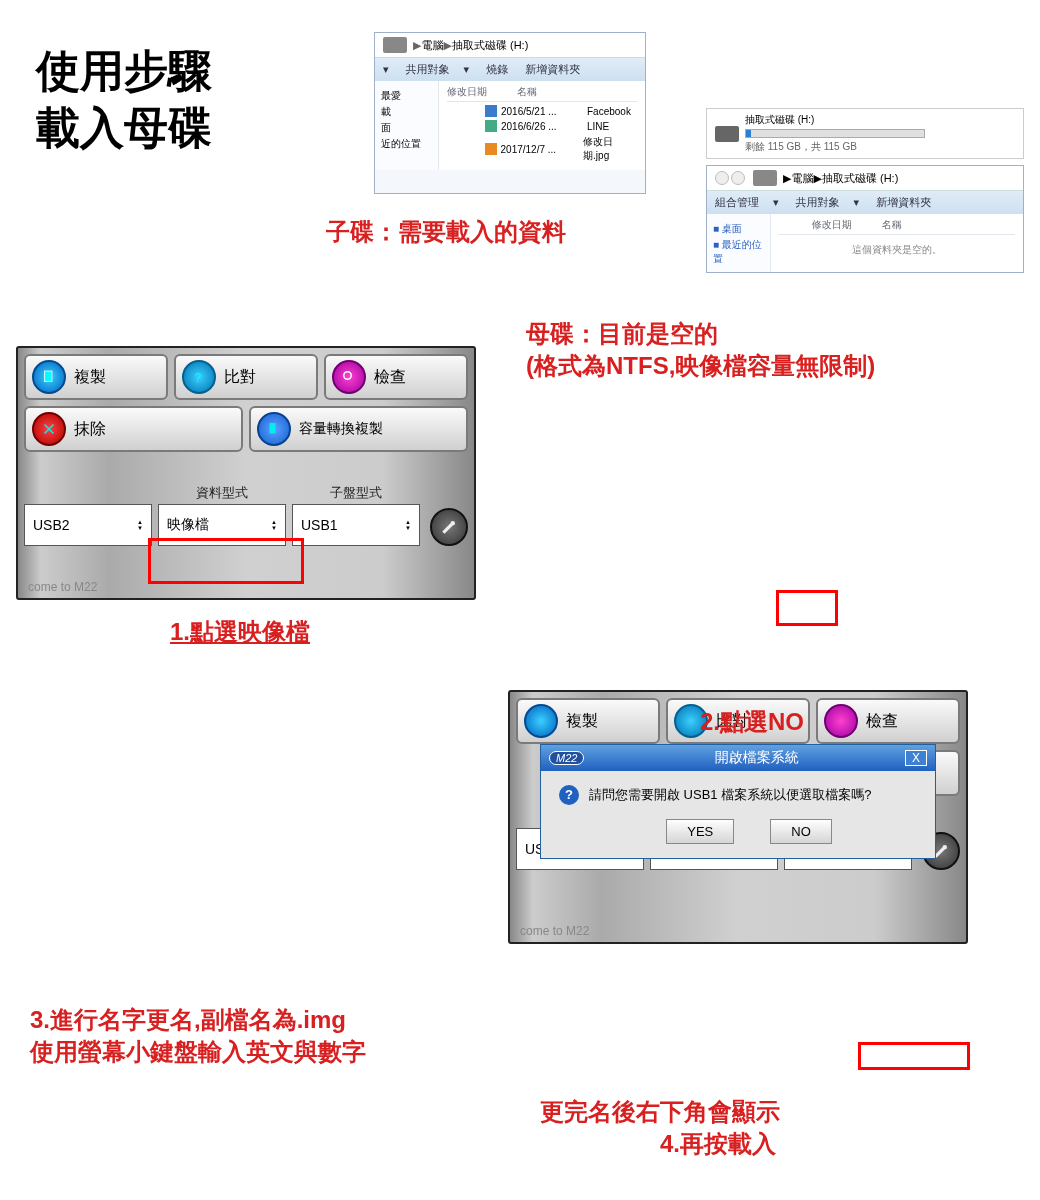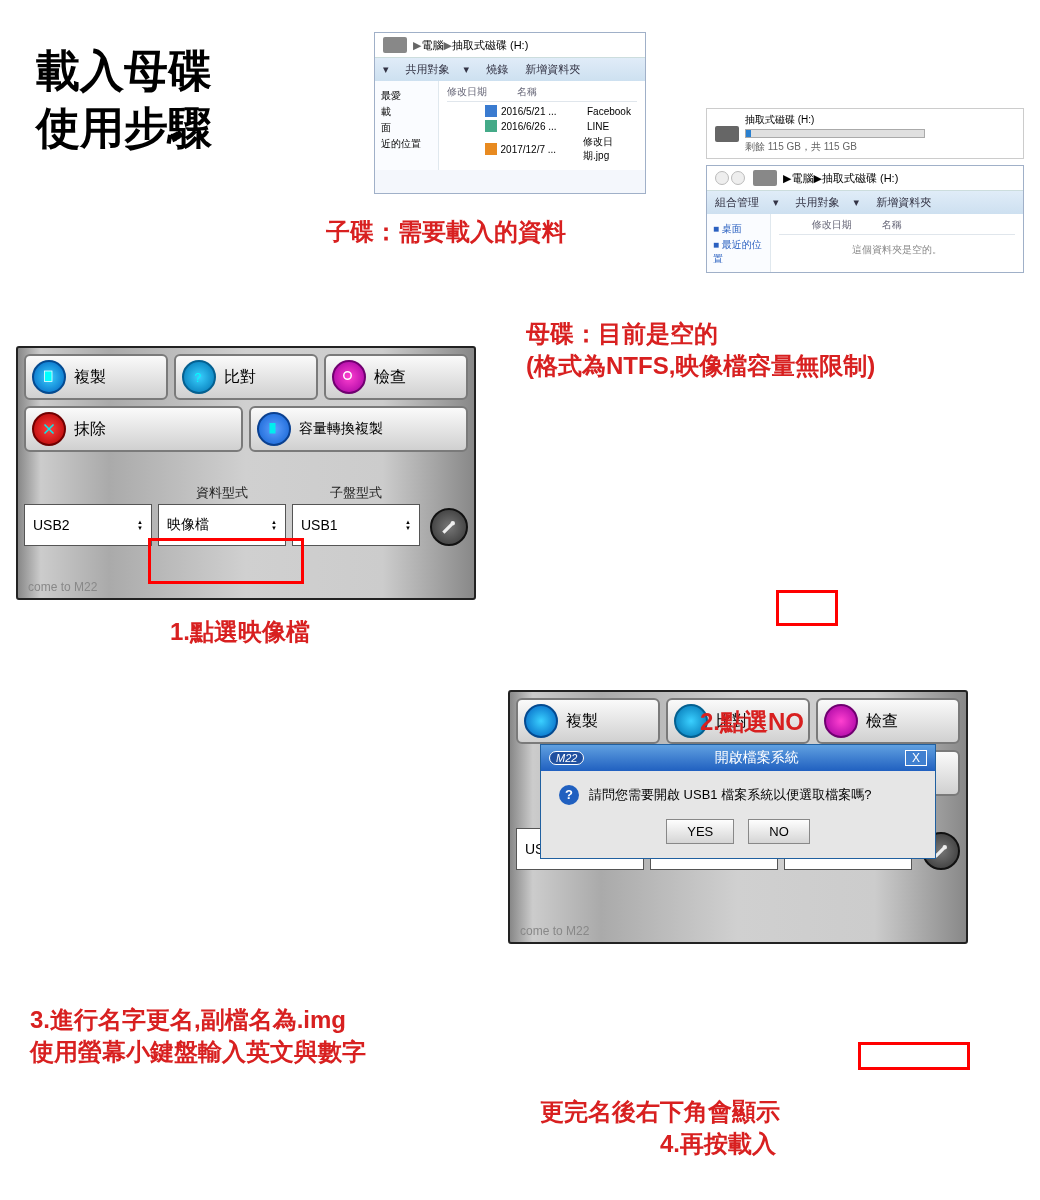--- a/index.html
+++ b/index.html
@@ -53,29 +53,29 @@
     .red-box { border: 3px solid #ff0000; position: absolute; }
     
     
     .dlg { position: absolute; border: 1px solid #2060a0; background: #e6e6e6; }
     .dlg-title { background: linear-gradient(#60a0e0,#2060c0); color: #fff; font-size: 14px; padding: 4px 8px; display: flex; align-items: center; }
     .dlg-title .m22b { background: #2050a0; border: 1px solid #fff; border-radius: 8px; padding: 0 6px; font-size: 11px; font-style: italic; margin-right: 24px; }
     .dlg-title .spacer { flex: 1; text-align: center; }
     .dlg-x { background: #4080d0; border: 1px solid #fff; color: #fff; padding: 0 6px; font-size: 12px; cursor: pointer; }
     .dlg-body { padding: 14px 18px; font-size: 13px; border-radius: 6px; }
     .dlg-btns { display: flex; justify-content: center; gap: 14px; margin-top: 14px; }
-    .dlg-btn { background: linear-gradient(#fefefe,#d5d5d5); border: 1px solid #888; padding: 4px 20px; font-size: 13px; cursor: pointer; }
+    .dlg-btn { background: linear-gradient(#fefefe,#d5d5d5); border: 1px solid #888; padding: 4px 20px; font-size: 13px; cursor: pointer; margin-left: 22px; }
     .qmark { display: inline-block; width: 20px; height: 20px; background: #2060c0; color: #fff; border-radius: 50%; text-align: center; line-height: 20px; margin-right: 10px; font-weight: bold; }
   </style>
 </head>
 <body>
 
 <div class="abs title" style="left:36px; top:42px;">
+  <div>使用步驟</div>
   <div>載入母碟</div>
-  <div>使用步驟</div>
 </div>
 
 <div class="abs explorer-win" style="left:374px; top:32px; width:272px; height:162px;">
   <div class="explorer-top">
     <span class="drive-icon"></span>
     <span style="color:#666;">▶ </span>
       <span>電腦</span>
     <span style="color:#666;"> ▶ </span>
       <span>抽取式磁碟 (H:)</span>
   </div>
@@ -240,21 +240,21 @@
     </div>
     <div class="wrench">
         <svg viewBox="0 0 24 24">
           <path d="M3 18 L14 7 a3 3 0 1 1 3 3 L6 21 Z" fill="#eee"></path>
         </svg>
       </div>
   </div>
   <div class="watermark">come to M22</div>
 </div>
 <div class="abs red-box" style="left:148px; top:538px; width:156px; height:46px;"></div>
-<div class="abs red-label" style="left:170px; top:616px;">1.點選映像檔</div>
+<div class="abs red-label" style="left:170px; top:616px;text-decoration:underline;">1.點選映像檔</div>
 
 <div class="abs m22-panel" style="left:508px; top:436px; width:460px; height:254px;">
   <div class="btn-row">
     <div class="dev-btn">
         <span class="ico ic-blue"></span>
         <span>複製</span>
       </div>
     <div class="dev-btn">
         <span class="ico ic-teal"></span>
         <span>比對</span>

